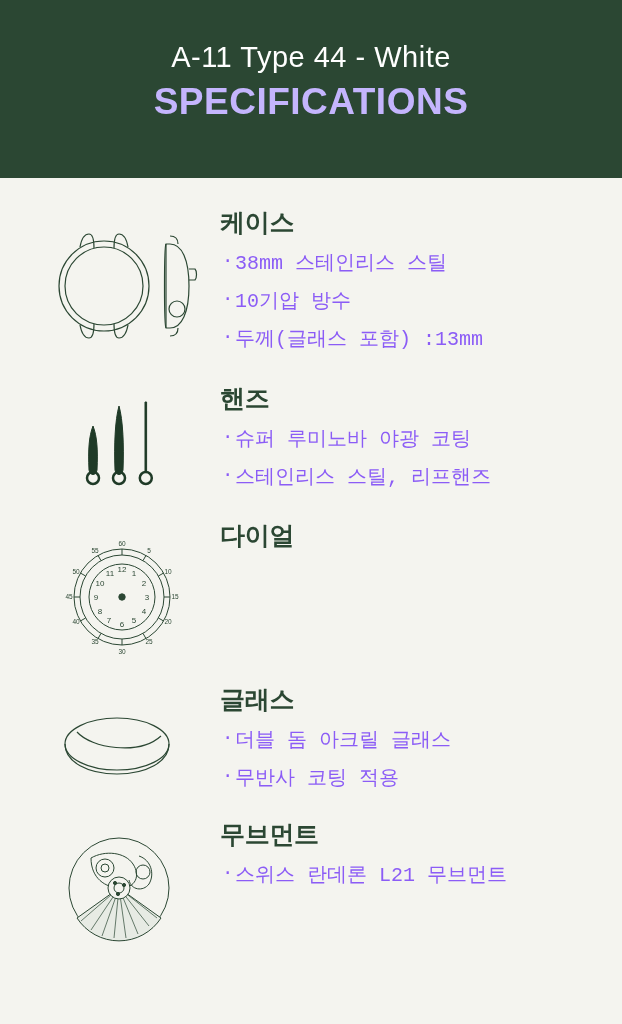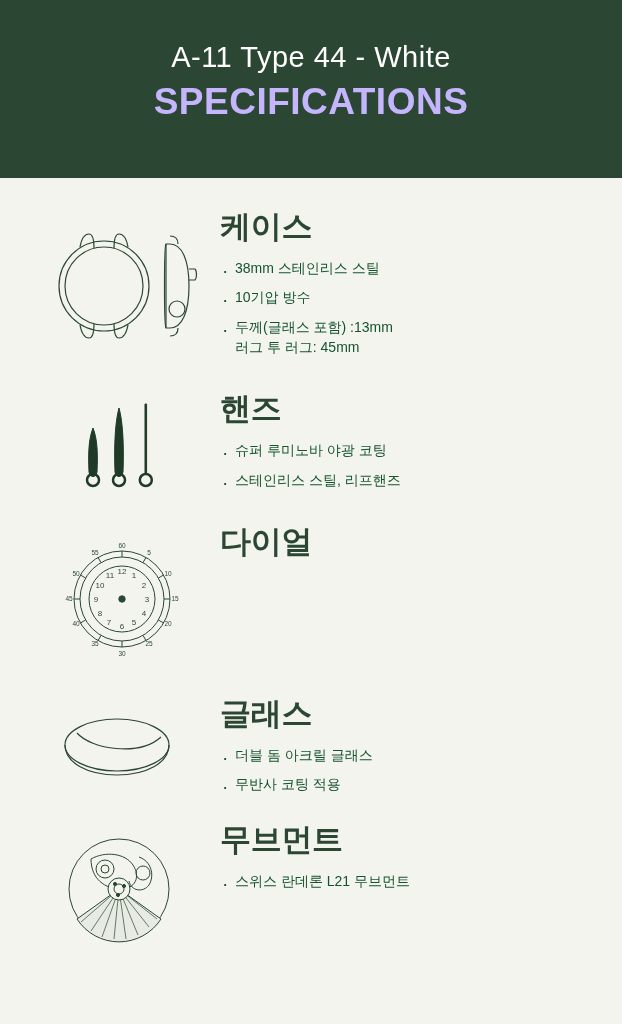--- a/index.html
+++ b/index.html
@@ -62,38 +62,39 @@
     align-items: flex-start;
     justify-content: center;
     padding-top: 18px;
   }
   .spec-body {
     flex: 1;
     padding-top: 10px;
   }
   .spec-title {
     color: #2b4733;
-    font-size: 31px;
+    font-size: 25px;
     font-weight: bold;
     margin: 0 0 10px 0;
     letter-spacing: -0.3px;
   }
   .spec-list {
     list-style: none;
     margin: 0;
     padding: 0;
   }
   .spec-list li {
-    color: #14532d;
-    font-size: 14px;
+    color: #8b5cf6;
+    font-size: 20px;
     line-height: 1.45;
     margin-bottom: 9px;
     padding-left: 15px;
     position: relative;
     font-weight: 400;
+    font-family: Liberation Mono, monospace;
   }
   .spec-list li::before {
     content: "·";
     position: absolute;
     left: 2px;
     top: -1px;
     font-size: 19px;
     line-height: 1.45;
   }
   .spec-list li .line2 {
@@ -143,21 +144,20 @@
           </g>
         </svg>
       </div>
       <div class="spec-body">
         <h2 class="spec-title">케이스</h2>
         <ul class="spec-list">
           <li><span>38mm 스테인리스 스틸</span></li>
           <li><span>10기압 방수</span></li>
           <li>
             <span>두께(글래스 포함) :13mm</span>
-            <span class="line2">러그 투 러그: 45mm</span>
           </li>
         </ul>
       </div>
     </div>
 
     <div class="spec-row row-hands">
       <div class="spec-icon">
         <svg width="130" height="115" viewBox="0 0 130 115">
           <g fill="#1f3a27" stroke="#1f3a27" stroke-width="1">
 

